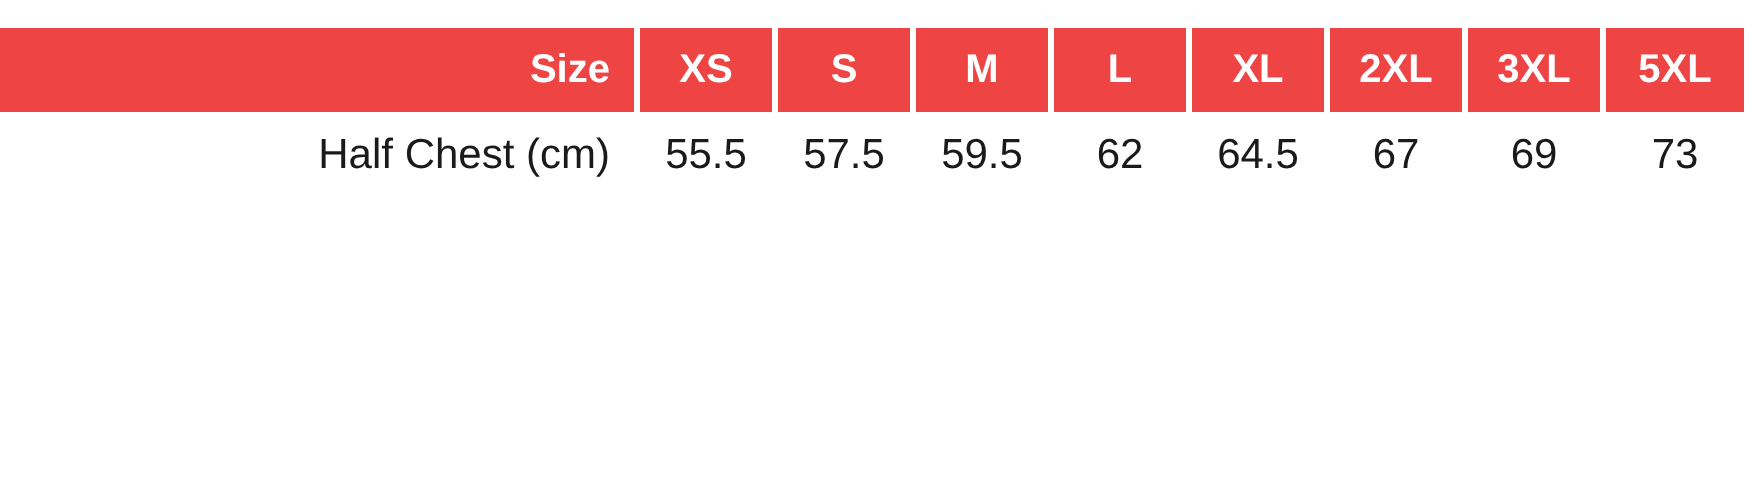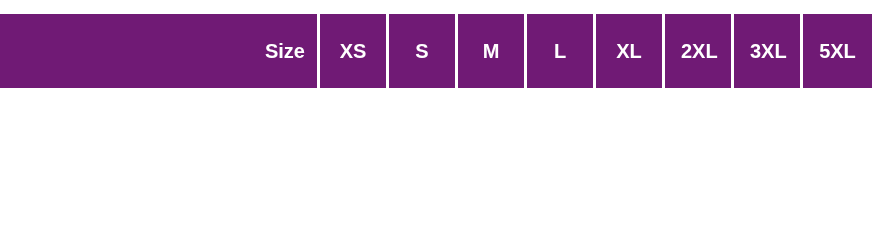--- a/index.html
+++ b/index.html
@@ -26,29 +26,29 @@
     position: absolute;
     left: 0;
     top: 14px;
     width: 872px;
     border-collapse: separate;
     border-spacing: 0;
     table-layout: fixed;
   }
 
   .header-row td {
-    background: #701a75;
+    background: #ef4444;
     height: 42px;
     color: #ffffff;
     font-weight: bold;
     font-size: 20px;
     text-align: center;
     vertical-align: middle;
     border-right: 3px solid #ffffff;
-    padding: 16px;
+    padding: 0;
     white-space: nowrap;
   }
   .header-row td:last-child {
     border-right: none;
   }
   .header-row td.label-cell {
     text-align: right;
     padding-right: 12px;
   }
 
@@ -96,15 +96,26 @@
         <td class="label-cell">Size</td>
         <td>XS</td>
         <td>S</td>
         <td>M</td>
         <td>L</td>
         <td>XL</td>
         <td>2XL</td>
         <td>3XL</td>
         <td>5XL</td>
       </tr>
+      <tr class="data-row">
+        <td class="label-cell">Half Chest (cm)</td>
+        <td>55.5</td>
+        <td>57.5</td>
+        <td>59.5</td>
+        <td>62</td>
+        <td>64.5</td>
+        <td>67</td>
+        <td>69</td>
+        <td>73</td>
+      </tr>
     </tbody>
   </table>
 </div>
 
 </body></html>

